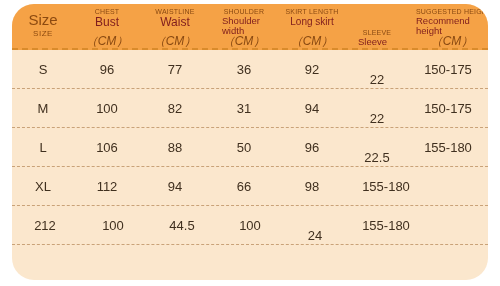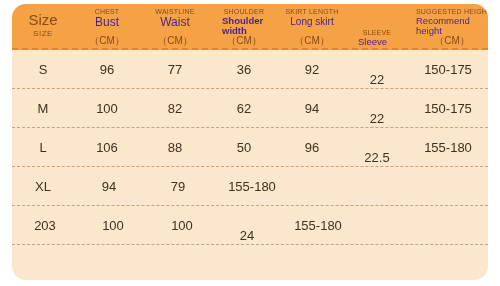--- a/index.html
+++ b/index.html
@@ -14,21 +14,21 @@
     overflow: hidden;
   }
 
   #size-chart {
     position: absolute;
     left: 12px;
     top: 4px;
     width: 476px;
     height: 276px;
     background: #fbe7cd;
-    border-radius: 14px;
+    border-radius: 22px;
     overflow: hidden;
     box-sizing: border-box;
   }
 
   
   .chart-header {
     display: flex;
     height: 46px;
     background: #f5a246;
     border-bottom: 2px dashed #d98b2b;
@@ -50,36 +50,37 @@
   }
   .head-eng {
     font-size: 7px;
     letter-spacing: 0.2px;
     color: #8a4a12;
     white-space: nowrap;
     line-height: 9px;
   }
   .head-main {
     font-size: 12px;
-    color: #4c1d95;
+    color: #7f1d1d;
     line-height: 12px;
     white-space: normal;
     text-align: center;
   }
   .head-main.small {
     font-size: 9.5px;
     line-height: 10px;
     text-align: left;
   }
   .head-unit {
-    font-size: 10px;
+    font-size: 12px;
     color: #8a4a12;
     line-height: 10px;
     margin-top: auto;
     padding-bottom: 2px;
+    font-style: italic;
   }
   .head-unit.center-self { align-self: center; }
 
   
   .head-size-big {
     font-size: 15px;
     color: #8d4a10;
     line-height: 16px;
     margin-top: 5px;
   }
@@ -141,21 +142,21 @@
     </div>
 
     <div class="head-cell c2">
       <span class="head-eng">WAISTLINE</span>
       <span class="head-main">Waist</span>
       <span class="head-unit">（CM）</span>
     </div>
 
     <div class="head-cell c3">
       <span class="head-eng">SHOULDER</span>
-      <span class="head-main small" style="width:44px;font-weight:bold;">Shoulder width</span>
+      <span class="head-main small" style="width:44px;">Shoulder width</span>
       <span class="head-unit center-self">（CM）</span>
     </div>
 
     <div class="head-cell c4">
       <span class="head-eng">SKIRT LENGTH</span>
       <span class="head-main" style="font-size:10px;">Long skirt</span>
       <span class="head-unit">（CM）</span>
     </div>
 
     <div class="head-cell c5">
@@ -181,46 +182,49 @@
       <div class="cell c3">36</div>
       <div class="cell c4">92</div>
       <div class="cell c5">22</div>
       <div class="cell c6">150-175</div>
     </div>
 
     <div class="table-row">
       <div class="cell c0">M</div>
       <div class="cell c1">100</div>
       <div class="cell c2">82</div>
-      <div class="cell c3">62</div>
+      <div class="cell c3">31</div>
       <div class="cell c4">94</div>
       <div class="cell c5">22</div>
       <div class="cell c6">150-175</div>
     </div>
 
     <div class="table-row">
       <div class="cell c0">L</div>
       <div class="cell c1">106</div>
       <div class="cell c2">88</div>
       <div class="cell c3">50</div>
       <div class="cell c4">96</div>
       <div class="cell c5">22.5</div>
       <div class="cell c6">155-180</div>
     </div>
 
     <div class="table-row">
       <div class="cell c0">XL</div>
+      <div class="cell c1">112</div>
       <div class="cell c2">94</div>
-      <div class="cell c3">79</div>
+      <div class="cell c3">66</div>
+      <div class="cell c4">98</div>
       <div class="cell c6">155-180</div>
     </div>
 
     <div class="table-row">
-      <div class="cell c1">203</div>
+      <div class="cell c1">212</div>
       <div class="cell c2">100</div>
+      <div class="cell c3">44.5</div>
       <div class="cell c4">100</div>
       <div class="cell c5">24</div>
       <div class="cell c6">155-180</div>
     </div>
 
     <div class="filler-row"></div>
 
   </div>
 </div>
 

